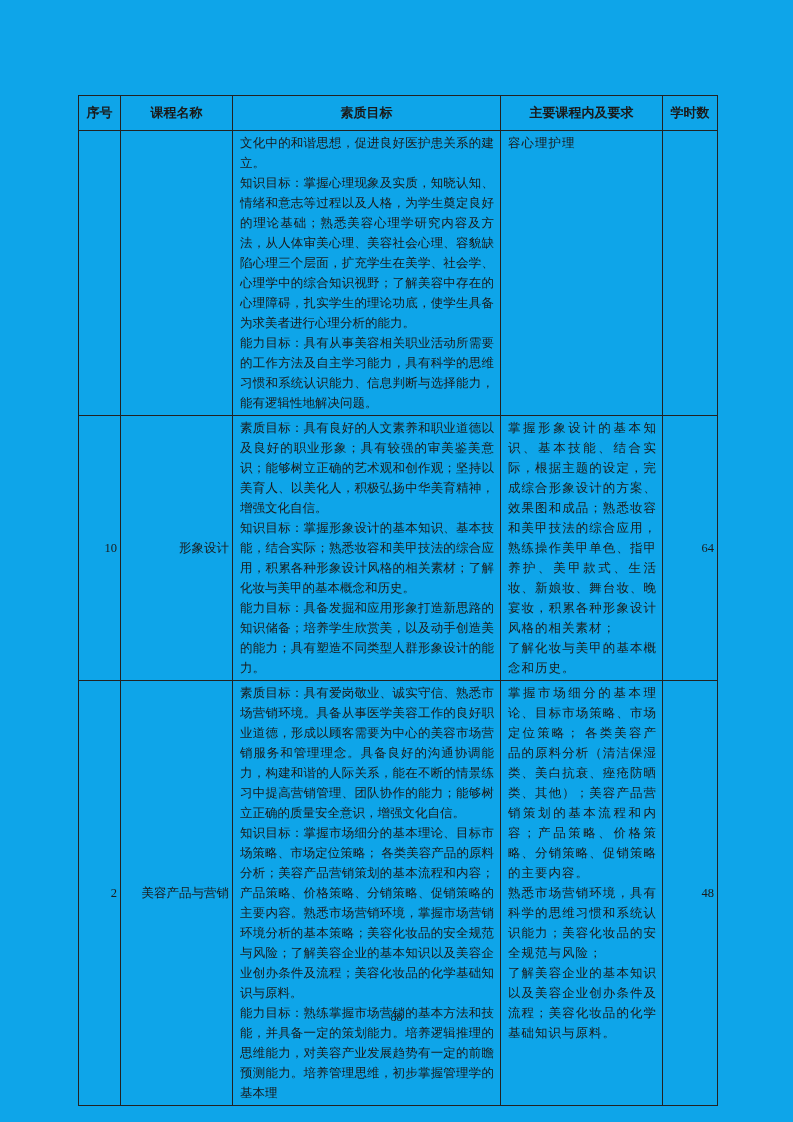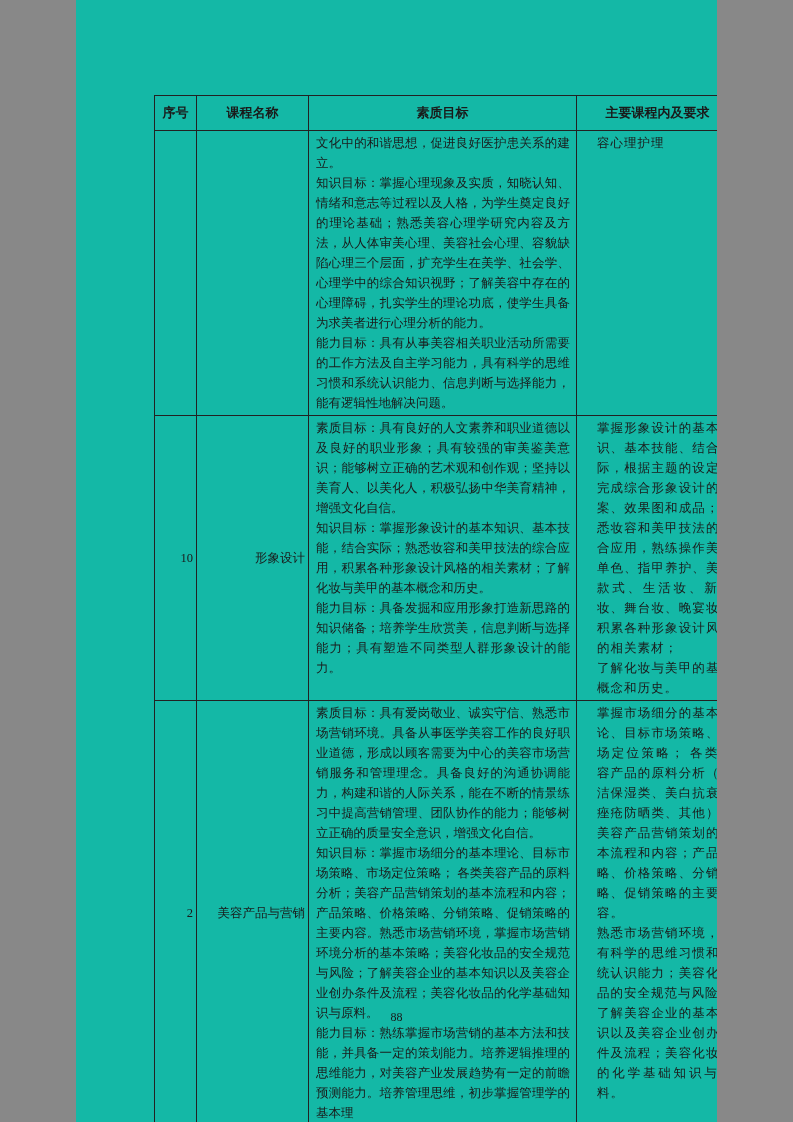--- a/index.html
+++ b/index.html
@@ -1,20 +1,20 @@
 <!DOCTYPE html>
 <html><head>
 <meta charset="utf-8">
 <style>
   html, body { margin: 0; padding: 0; background: #888; }
   .page {
     position: relative;
-    width: 641px;
+    width: 793px;
     height: 1122px;
-    background: #14b8a6;
+    background: #0ea5e9;
     margin: 0 auto;
     font-family: "Liberation Serif", "DejaVu Serif", serif;
     color: #1a1a1a;
     overflow: hidden;
   }
   table.course-table {
     position: absolute;
     left: 78px;
     top: 95px;
     width: 639px;
@@ -43,21 +43,21 @@
     text-align: right;
     vertical-align: middle;
     padding: 2px 3px;
   }
   td.cell-objectives {
     vertical-align: top;
     padding: 2px 6px 2px 7px;
   }
   td.cell-content {
     vertical-align: top;
-    padding: 2px 5px 2px 20px;
+    padding: 2px 5px 2px 7px;
   }
   td.cell-objectives p, td.cell-content p {
     margin: 0;
     text-align: justify;
     text-justify: inter-character;
   }
   td.cell-content p { letter-spacing: 1px; }
   .page-number {
     position: absolute;
     top: 1010px;
@@ -101,21 +101,21 @@
             <p>容心理护理</p>
           </td>
           <td class="cell-hours"></td>
         </tr>
         <tr>
           <td class="cell-num">10</td>
           <td class="cell-name">形象设计</td>
           <td class="cell-objectives">
             <p>素质目标：具有良好的人文素养和职业道德以及良好的职业形象；具有较强的审美鉴美意识；能够树立正确的艺术观和创作观；坚持以美育人、以美化人，积极弘扬中华美育精神，增强文化自信。</p>
             <p>知识目标：掌握形象设计的基本知识、基本技能，结合实际；熟悉妆容和美甲技法的综合应用，积累各种形象设计风格的相关素材；了解化妆与美甲的基本概念和历史。</p>
-            <p>能力目标：具备发掘和应用形象打造新思路的知识储备；培养学生欣赏美，信息判断与选择能力；具有塑造不同类型人群形象设计的能力。</p>
+            <p>能力目标：具备发掘和应用形象打造新思路的知识储备；培养学生欣赏美，以及动手创造美的能力；具有塑造不同类型人群形象设计的能力。</p>
           </td>
           <td class="cell-content">
             <p>掌握形象设计的基本知识、基本技能、结合实际，根据主题的设定，完成综合形象设计的方案、效果图和成品；熟悉妆容和美甲技法的综合应用，熟练操作美甲单色、指甲养护、美甲款式、生活妆、新娘妆、舞台妆、晚宴妆，积累各种形象设计风格的相关素材；</p>
             <p>了解化妆与美甲的基本概念和历史。</p>
           </td>
           <td class="cell-hours">64</td>
         </tr>
         <tr>
           <td class="cell-num">2</td>
           <td class="cell-name">美容产品与营销</td>

